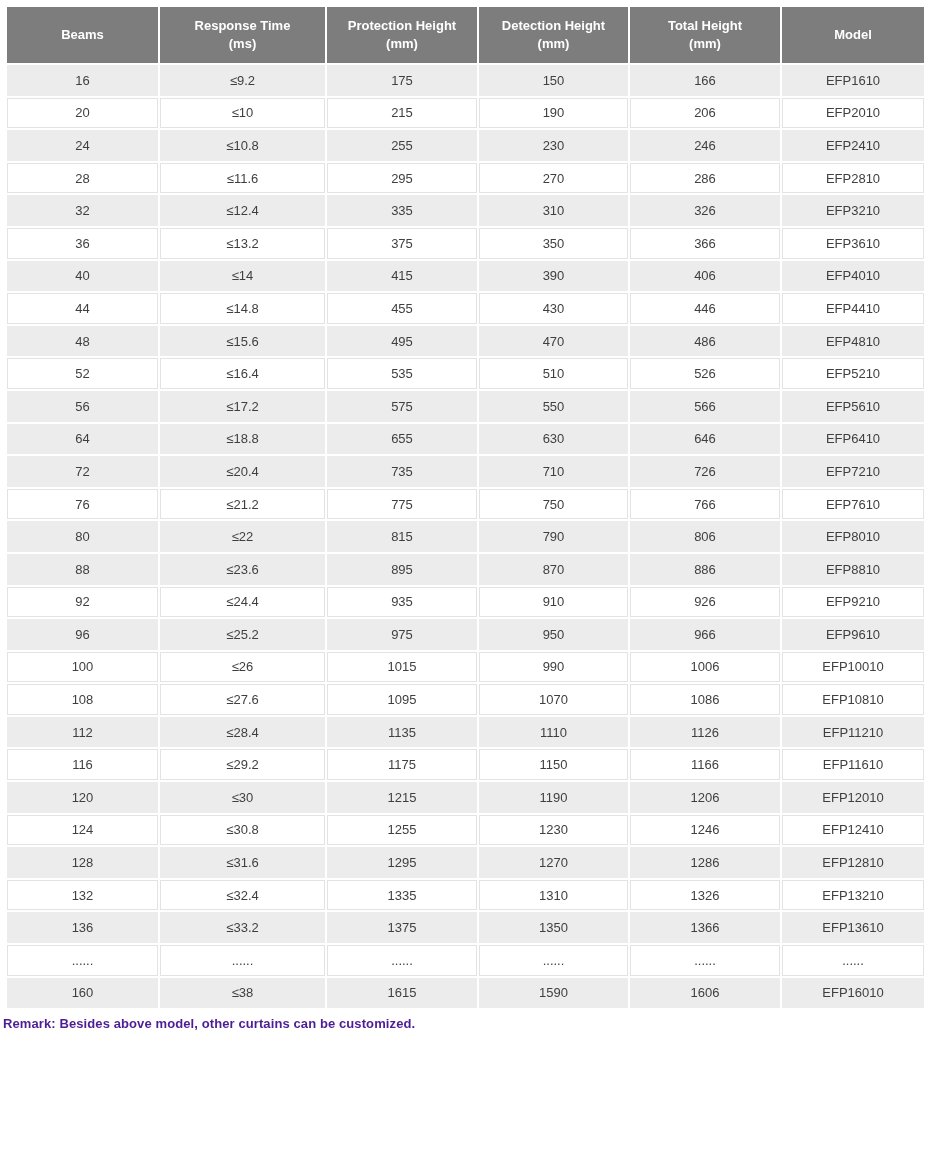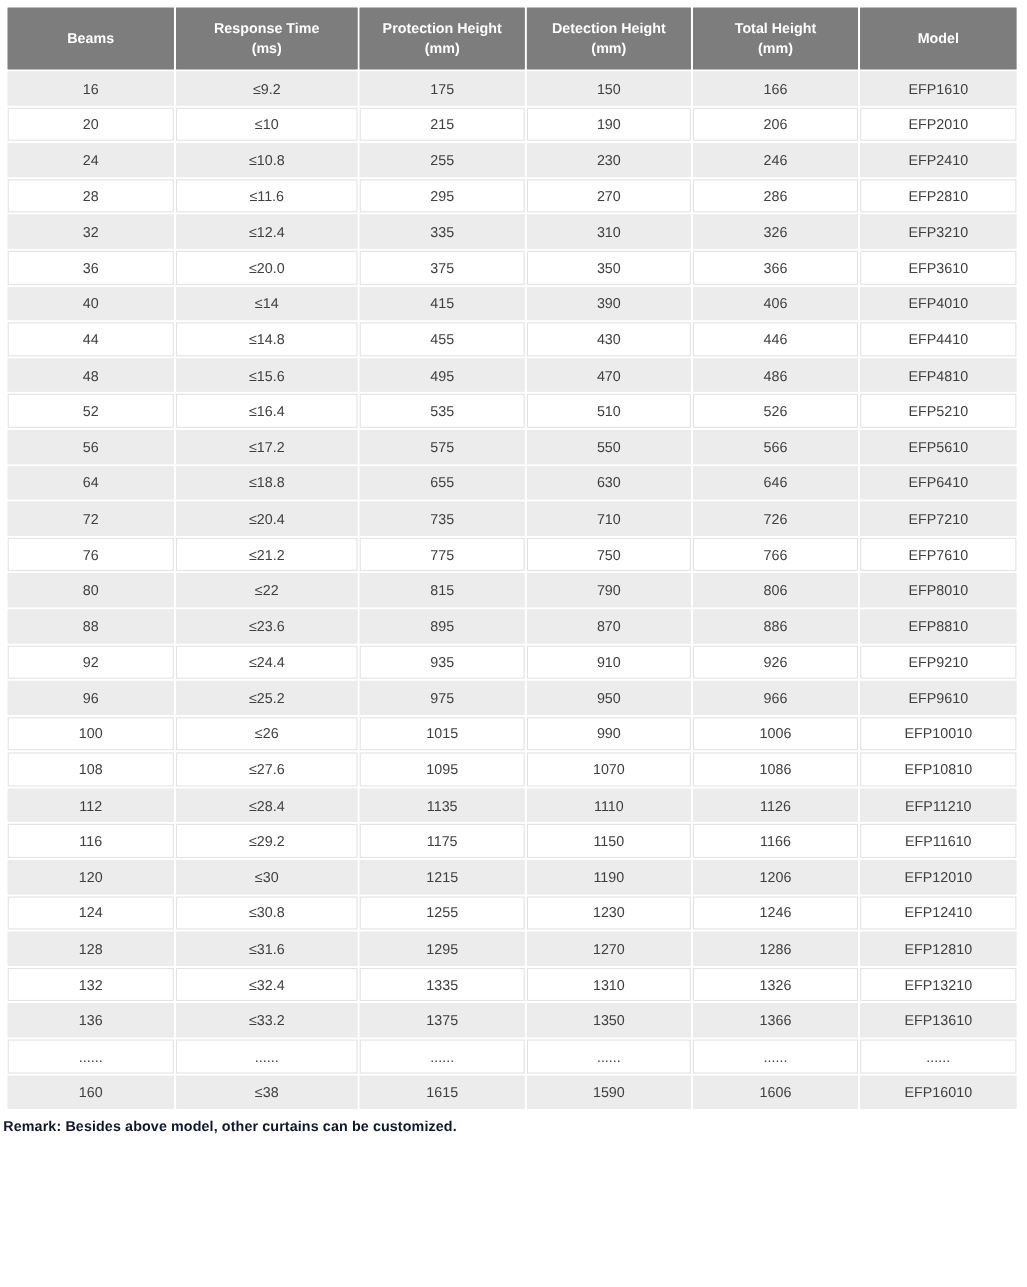--- a/index.html
+++ b/index.html
@@ -50,21 +50,21 @@
   tr.row-even td {
     background: #ffffff;
     border: 1px solid #e3e3e3;
   }
   .hdr-sub {
     display: block;
   }
   .remark {
     font-size: 13px;
     font-weight: bold;
-    color: #0f172a;
+    color: #4c1d95;
     margin: 6px 0 3px -2px;
     letter-spacing: 0.1px;
   }
 </style>
 </head>
 <body>
 
 <div class="page">
   <table class="spec">
     <colgroup id="colgroup">
@@ -121,21 +121,21 @@
         <tr class="row-odd">
           <td>32</td>
           <td>≤12.4</td>
           <td>335</td>
           <td>310</td>
           <td>326</td>
           <td>EFP3210</td>
         </tr>
         <tr class="row-even">
           <td>36</td>
-          <td>≤20.0</td>
+          <td>≤13.2</td>
           <td>375</td>
           <td>350</td>
           <td>366</td>
           <td>EFP3610</td>
         </tr>
         <tr class="row-odd">
           <td>40</td>
           <td>≤14</td>
           <td>415</td>
           <td>390</td>

